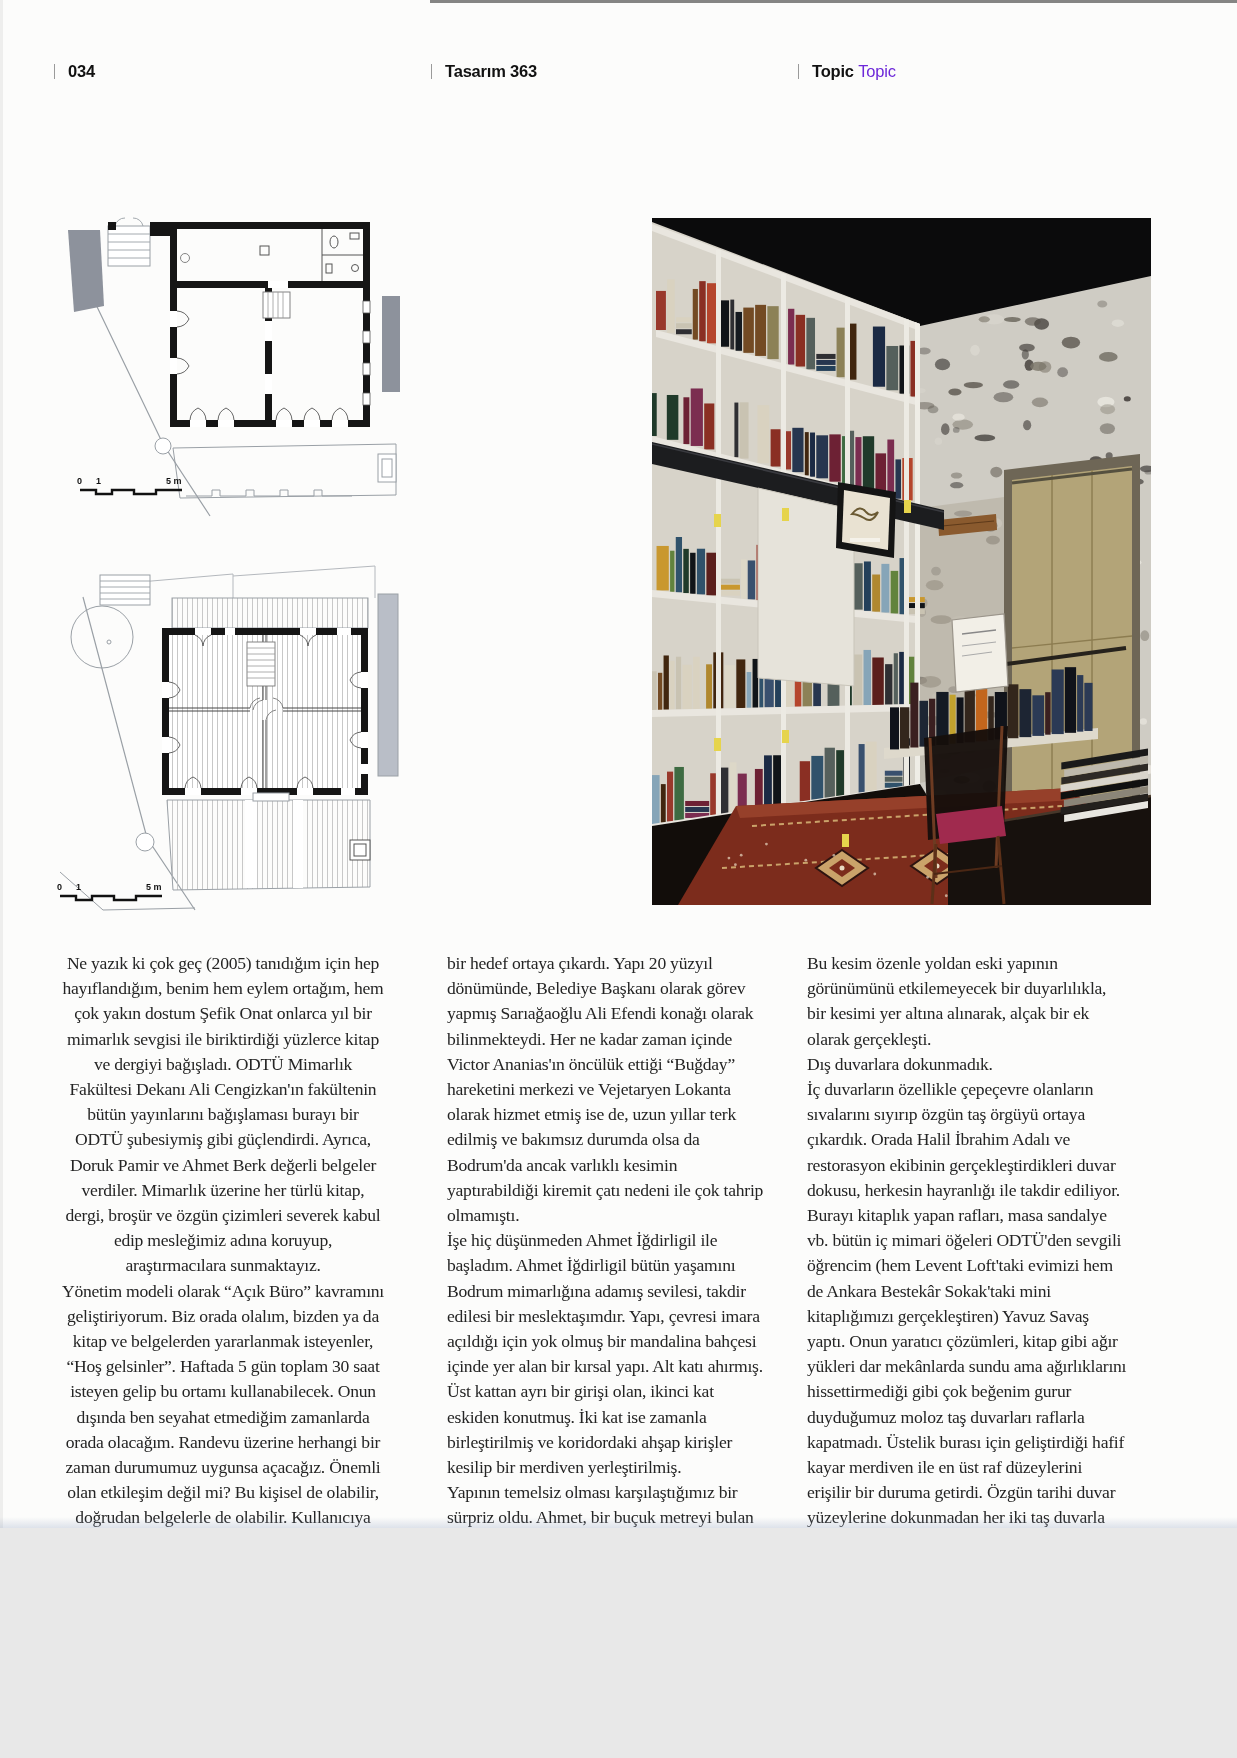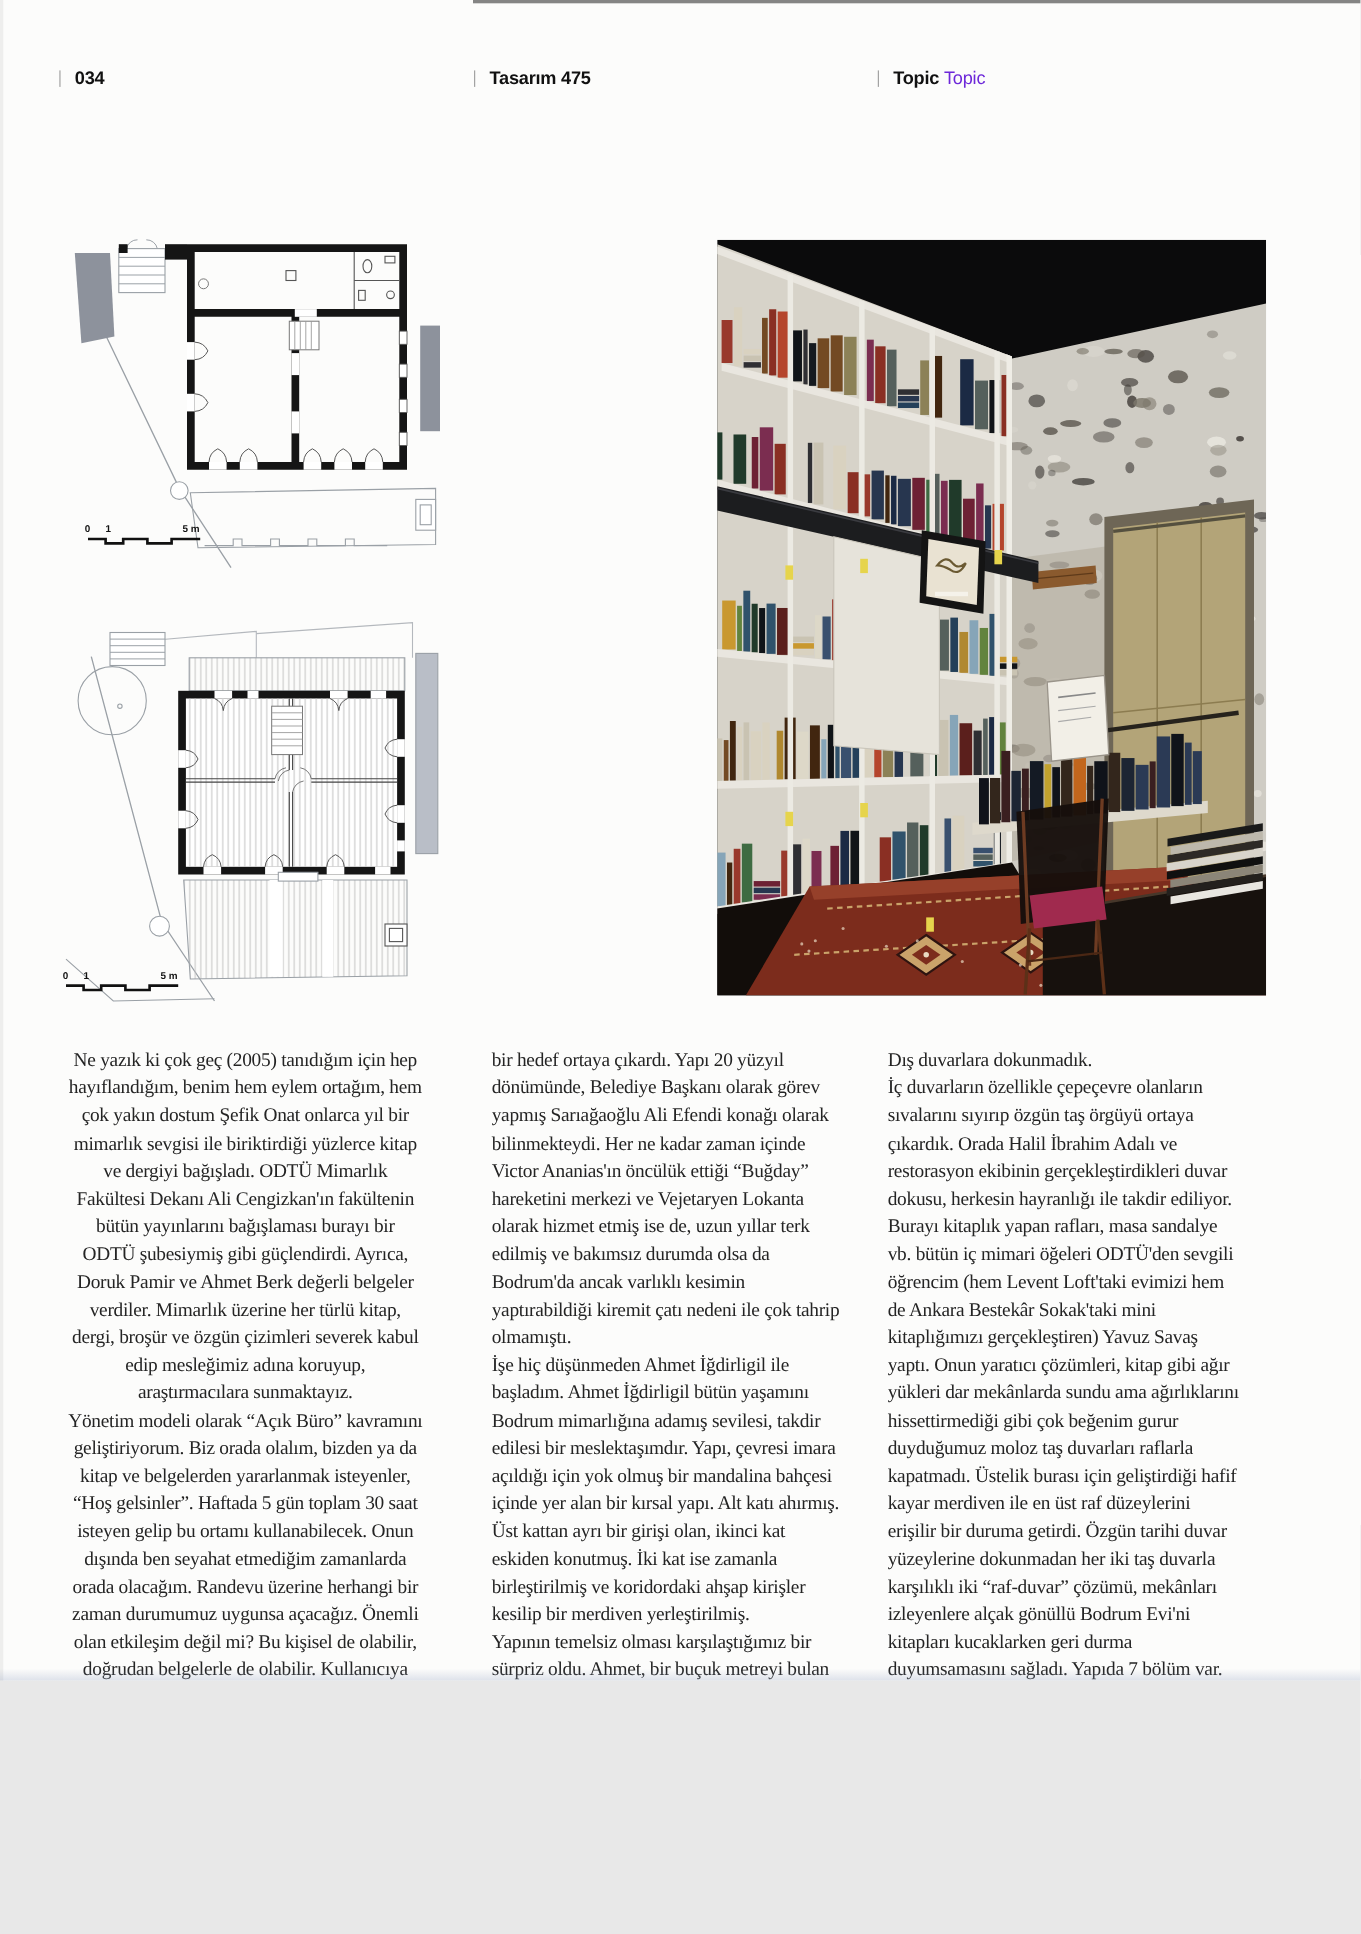--- a/index.html
+++ b/index.html
@@ -31,21 +31,21 @@
 
   <div class="artifact-top"></div>
   <div class="artifact-left"></div>
 
   <div class="hdr-item" style="left:68px;">
     <span class="hdr-bar"></span>
     <span>034</span>
   </div>
   <div class="hdr-item" style="left:445px;">
     <span class="hdr-bar"></span>
-    <span>Tasarım 475</span>
+    <span>Tasarım 363</span>
   </div>
   <div class="hdr-item" style="left:812px;">
     <span class="hdr-bar"></span>
     <span>Topic</span>
     <span class="hdr-light">Topic</span>
   </div>
 
   <div class="fig" style="left:60px;top:196px;width:340px;height:324px;">
     <svg width="340" height="324" viewBox="0 0 340 324">
 
@@ -685,18 +685,19 @@
     <p>Ne yazık ki çok geç (2005) tanıdığım için hep hayıflandığım, benim hem eylem ortağım, hem çok yakın dostum Şefik Onat onlarca yıl bir mimarlık sevgisi ile biriktirdiği yüzlerce kitap ve dergiyi bağışladı. ODTÜ Mimarlık Fakültesi Dekanı Ali Cengizkan'ın fakültenin bütün yayınlarını bağışlaması burayı bir ODTÜ şubesiymiş gibi güçlendirdi. Ayrıca, Doruk Pamir ve Ahmet Berk değerli belgeler verdiler. Mimarlık üzerine her türlü kitap, dergi, broşür ve özgün çizimleri severek kabul edip mesleğimiz adına koruyup, araştırmacılara sunmaktayız.</p>
     <p>Yönetim modeli olarak “Açık Büro” kavramını geliştiriyorum. Biz orada olalım, bizden ya da kitap ve belgelerden yararlanmak isteyenler, “Hoş gelsinler”. Haftada 5 gün toplam 30 saat isteyen gelip bu ortamı kullanabilecek. Onun dışında ben seyahat etmediğim zamanlarda orada olacağım. Randevu üzerine herhangi bir zaman durumumuz uygunsa açacağız. Önemli olan etkileşim değil mi? Bu kişisel de olabilir, doğrudan belgelerle de olabilir. Kullanıcıya kalmış.</p>
     <h3>Yapı</h3>
   </div>
   <div class="col" style="left:437px;width:318px;margin-left:10px;">
     <p>bir hedef ortaya çıkardı. Yapı 20 yüzyıl dönümünde, Belediye Başkanı olarak görev yapmış Sarıağaoğlu Ali Efendi konağı olarak bilinmekteydi. Her ne kadar zaman içinde Victor Ananias'ın öncülük ettiği “Buğday” hareketini merkezi ve Vejetaryen Lokanta olarak hizmet etmiş ise de, uzun yıllar terk edilmiş ve bakımsız durumda olsa da Bodrum'da ancak varlıklı kesimin yaptırabildiği kiremit çatı nedeni ile çok tahrip olmamıştı.</p>
     <p>İşe hiç düşünmeden Ahmet İğdirligil ile başladım. Ahmet İğdirligil bütün yaşamını Bodrum mimarlığına adamış sevilesi, takdir edilesi bir meslektaşımdır. Yapı, çevresi imara açıldığı için yok olmuş bir mandalina bahçesi içinde yer alan bir kırsal yapı. Alt katı ahırmış. Üst kattan ayrı bir girişi olan, ikinci kat eskiden konutmuş. İki kat ise zamanla birleştirilmiş ve koridordaki ahşap kirişler kesilip bir merdiven yerleştirilmiş.</p>
     <p>Yapının temelsiz olması karşılaştığımız bir sürpriz oldu. Ahmet, bir buçuk metreyi bulan derinlikte, yerel dilde “topuk” dedikleri bir yirmi santimetrelik betonarme kuşakla, temel olacak bir biçimde binayı dört yandan yapısal güvenceye aldık. Yapının herhangi bir hizmet mekânı yoktu. Emsal gereği hakkımız olan 72 metrekarenin yalnızca yarısını kullanarak tuvalet, çay ocağı ve kahve salonu oluşturduk.</p>
   </div>
   <div class="col" style="left:807px;">
+    <p>Bu kesim özenle yoldan eski yapının görünümünü etkilemeyecek bir duyarlılıkla, bir kesimi yer altına alınarak, alçak bir ek olarak gerçekleşti.</p>
     <p>Dış duvarlara dokunmadık.</p>
     <p>İç duvarların özellikle çepeçevre olanların sıvalarını sıyırıp özgün taş örgüyü ortaya çıkardık. Orada Halil İbrahim Adalı ve restorasyon ekibinin gerçekleştirdikleri duvar dokusu, herkesin hayranlığı ile takdir ediliyor. Burayı kitaplık yapan rafları, masa sandalye vb. bütün iç mimari öğeleri ODTÜ'den sevgili öğrencim (hem Levent Loft'taki evimizi hem de Ankara Bestekâr Sokak'taki mini kitaplığımızı gerçekleştiren) Yavuz Savaş yaptı. Onun yaratıcı çözümleri, kitap gibi ağır yükleri dar mekânlarda sundu ama ağırlıklarını hissettirmediği gibi çok beğenim gurur duyduğumuz moloz taş duvarları raflarla kapatmadı. Üstelik burası için geliştirdiği hafif kayar merdiven ile en üst raf düzeylerini erişilir bir duruma getirdi. Özgün tarihi duvar yüzeylerine dokunmadan her iki taş duvarla karşılıklı iki “raf-duvar” çözümü, mekânları izleyenlere alçak gönüllü Bodrum Evi'ni kitapları kucaklarken geri durma duyumsamasını sağladı. Yapıda 7 bölüm var. Girişte yer alan iki büyükçe odanın biri 30-40 kişilik toplantı salonu. Öteki odada yönetim masası var. Mimar monografileri, mimarlık antolojileri,</p>
   </div>
 
   <div class="artifact-bottom"></div>
 </div>
 
 </body></html>

